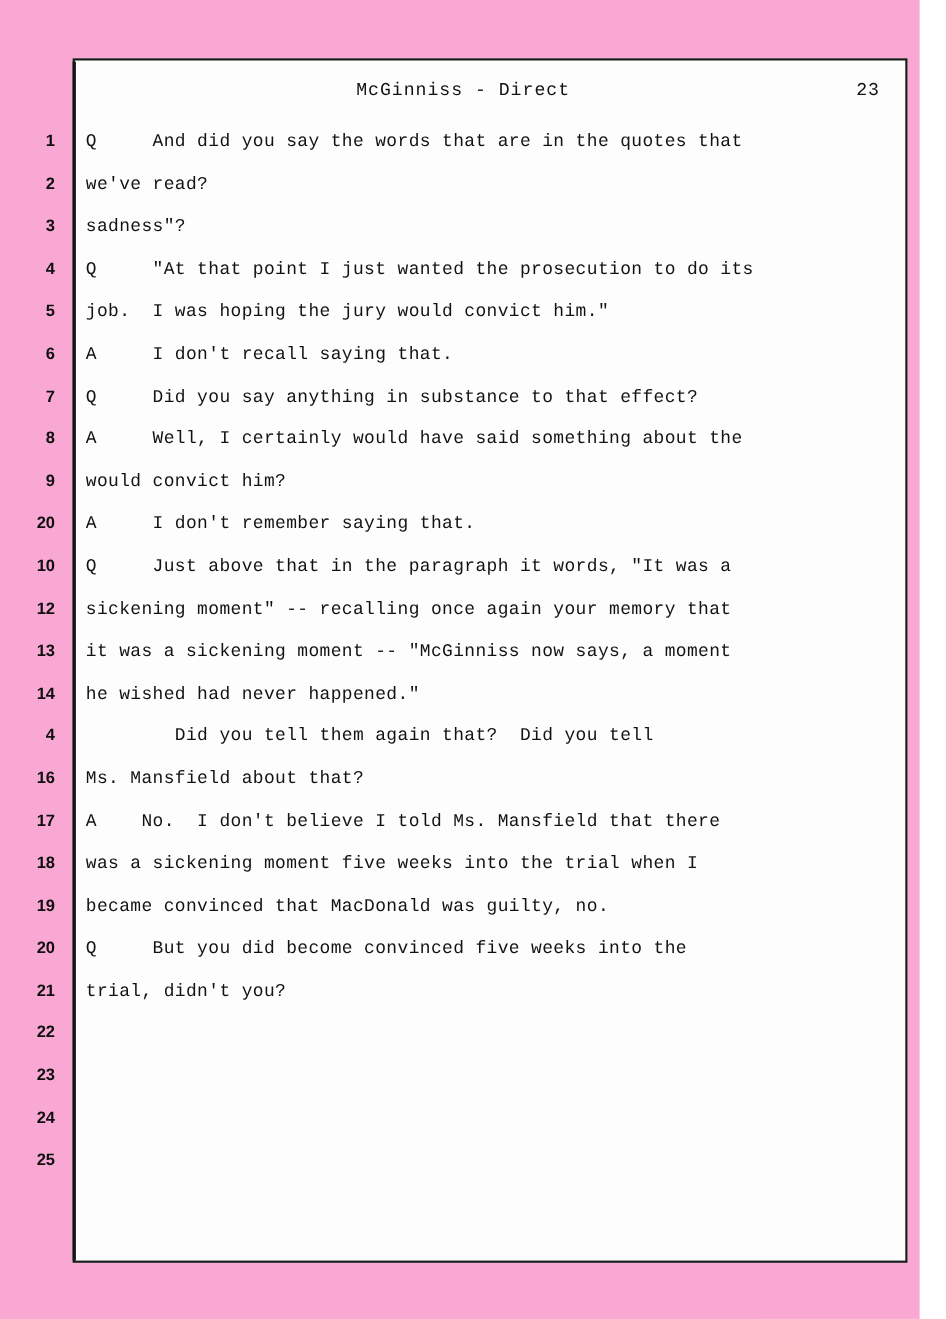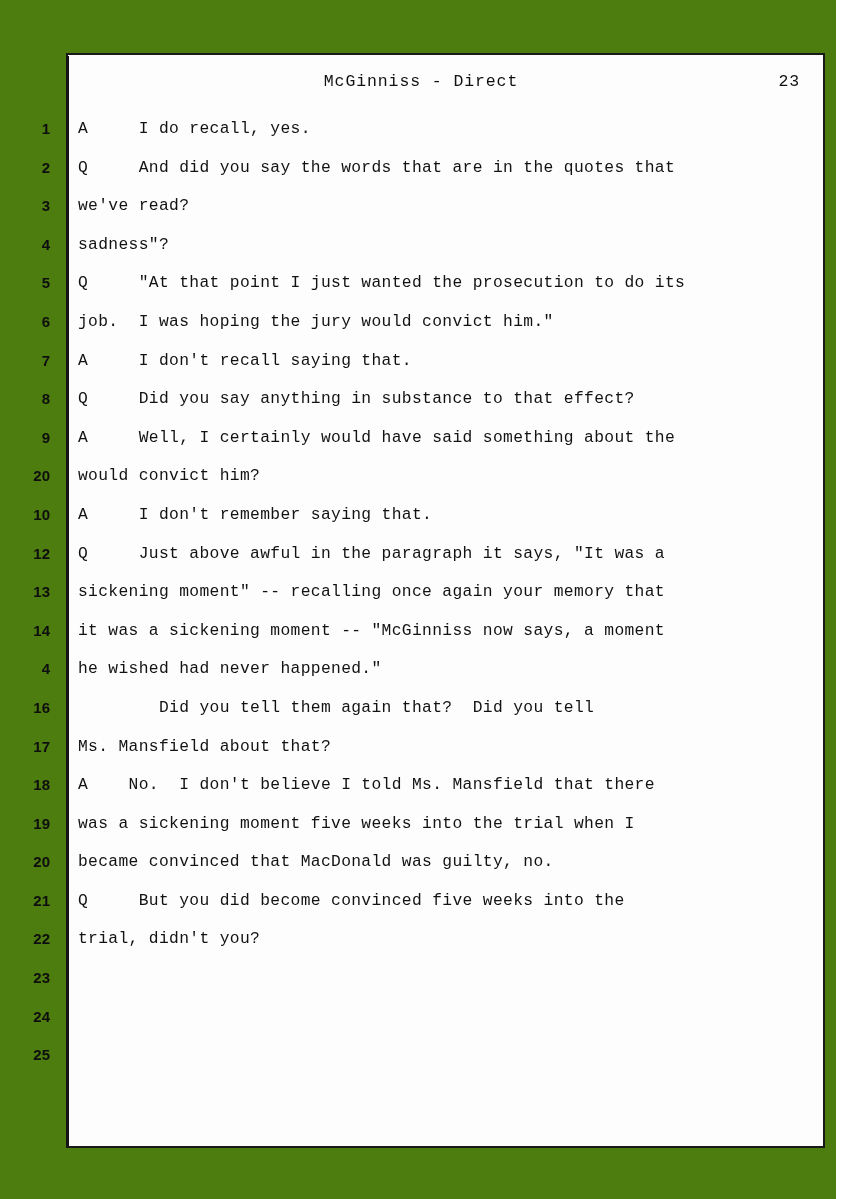--- a/index.html
+++ b/index.html
@@ -11,21 +11,21 @@
     height: 1199px;
     background: #ffffff;
     font-family: "Liberation Mono", "DejaVu Sans Mono", monospace;
     overflow: hidden;
   }
 
   #page {
     position: relative;
     width: 836px;
     height: 1199px;
-    background: #4d7c0f;
+    background: #f9a8d4;
   }
 
   
   #page-frame {
     position: absolute;
     left: 66px;
     top: 53px;
     width: 759px;
     height: 1095px;
     border: 2px solid #1a1a1a;
@@ -142,32 +142,31 @@
       <div class="lineno">19</div>
       <div class="lineno">20</div>
       <div class="lineno">21</div>
       <div class="lineno">22</div>
       <div class="lineno">23</div>
       <div class="lineno">24</div>
       <div class="lineno">25</div>
     </div>
 
   <div id="transcript">
-      <div class="tline">A     I do recall, yes.</div>
       <div class="tline">Q     And did you say the words that are in the quotes that</div>
       <div class="tline">we've read?</div>
       <div class="tline">sadness"?</div>
       <div class="tline">Q     "At that point I just wanted the prosecution to do its</div>
       <div class="tline">job.  I was hoping the jury would convict him."</div>
       <div class="tline">A     I don't recall saying that.</div>
       <div class="tline">Q     Did you say anything in substance to that effect?</div>
       <div class="tline">A     Well, I certainly would have said something about the</div>
       <div class="tline">would convict him?</div>
       <div class="tline">A     I don't remember saying that.</div>
-      <div class="tline">Q     Just above awful in the paragraph it says, "It was a</div>
+      <div class="tline">Q     Just above that in the paragraph it words, "It was a</div>
       <div class="tline">sickening moment" -- recalling once again your memory that</div>
       <div class="tline">it was a sickening moment -- "McGinniss now says, a moment</div>
       <div class="tline">he wished had never happened."</div>
       <div class="tline">        Did you tell them again that?  Did you tell</div>
       <div class="tline">Ms. Mansfield about that?</div>
       <div class="tline">A    No.  I don't believe I told Ms. Mansfield that there</div>
       <div class="tline">was a sickening moment five weeks into the trial when I</div>
       <div class="tline">became convinced that MacDonald was guilty, no.</div>
       <div class="tline">Q     But you did become convinced five weeks into the</div>
       <div class="tline">trial, didn't you?</div>

